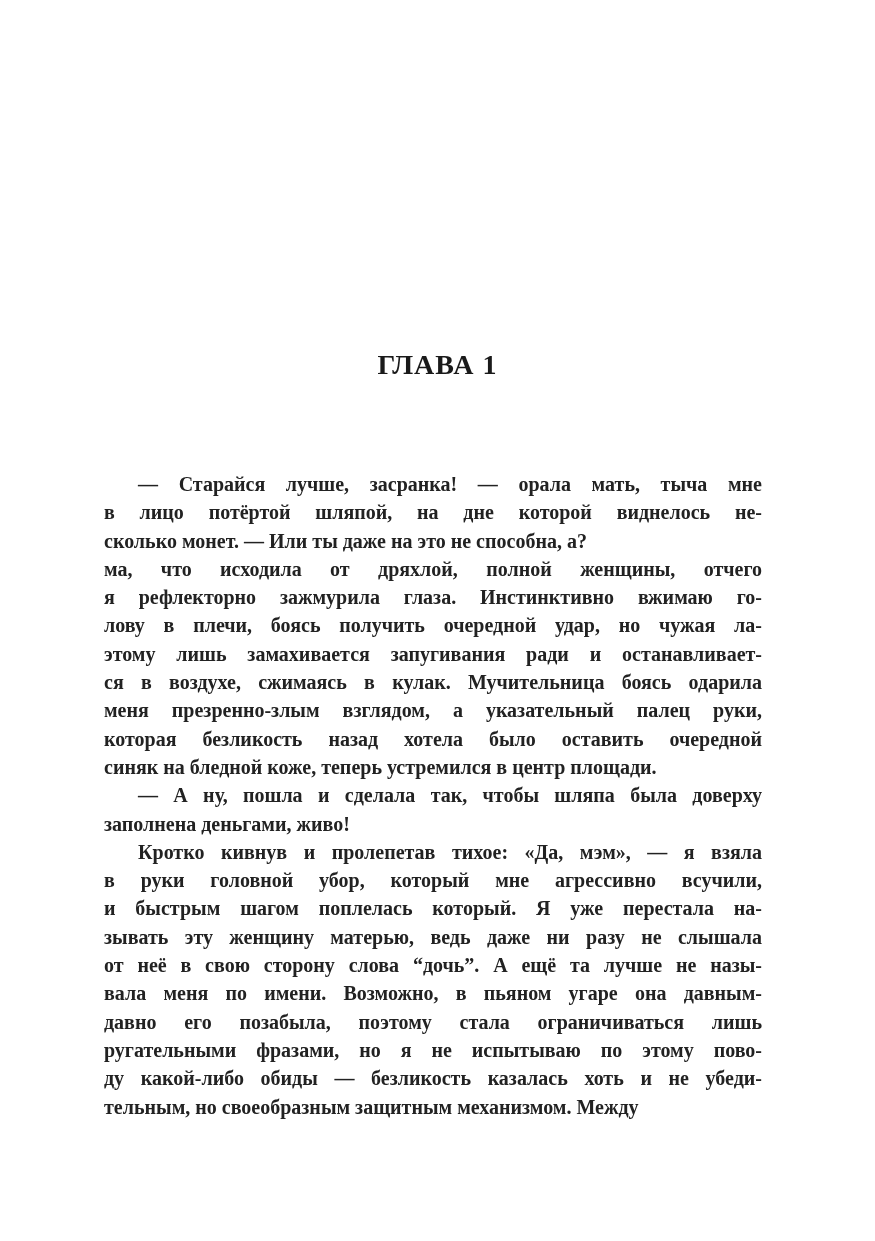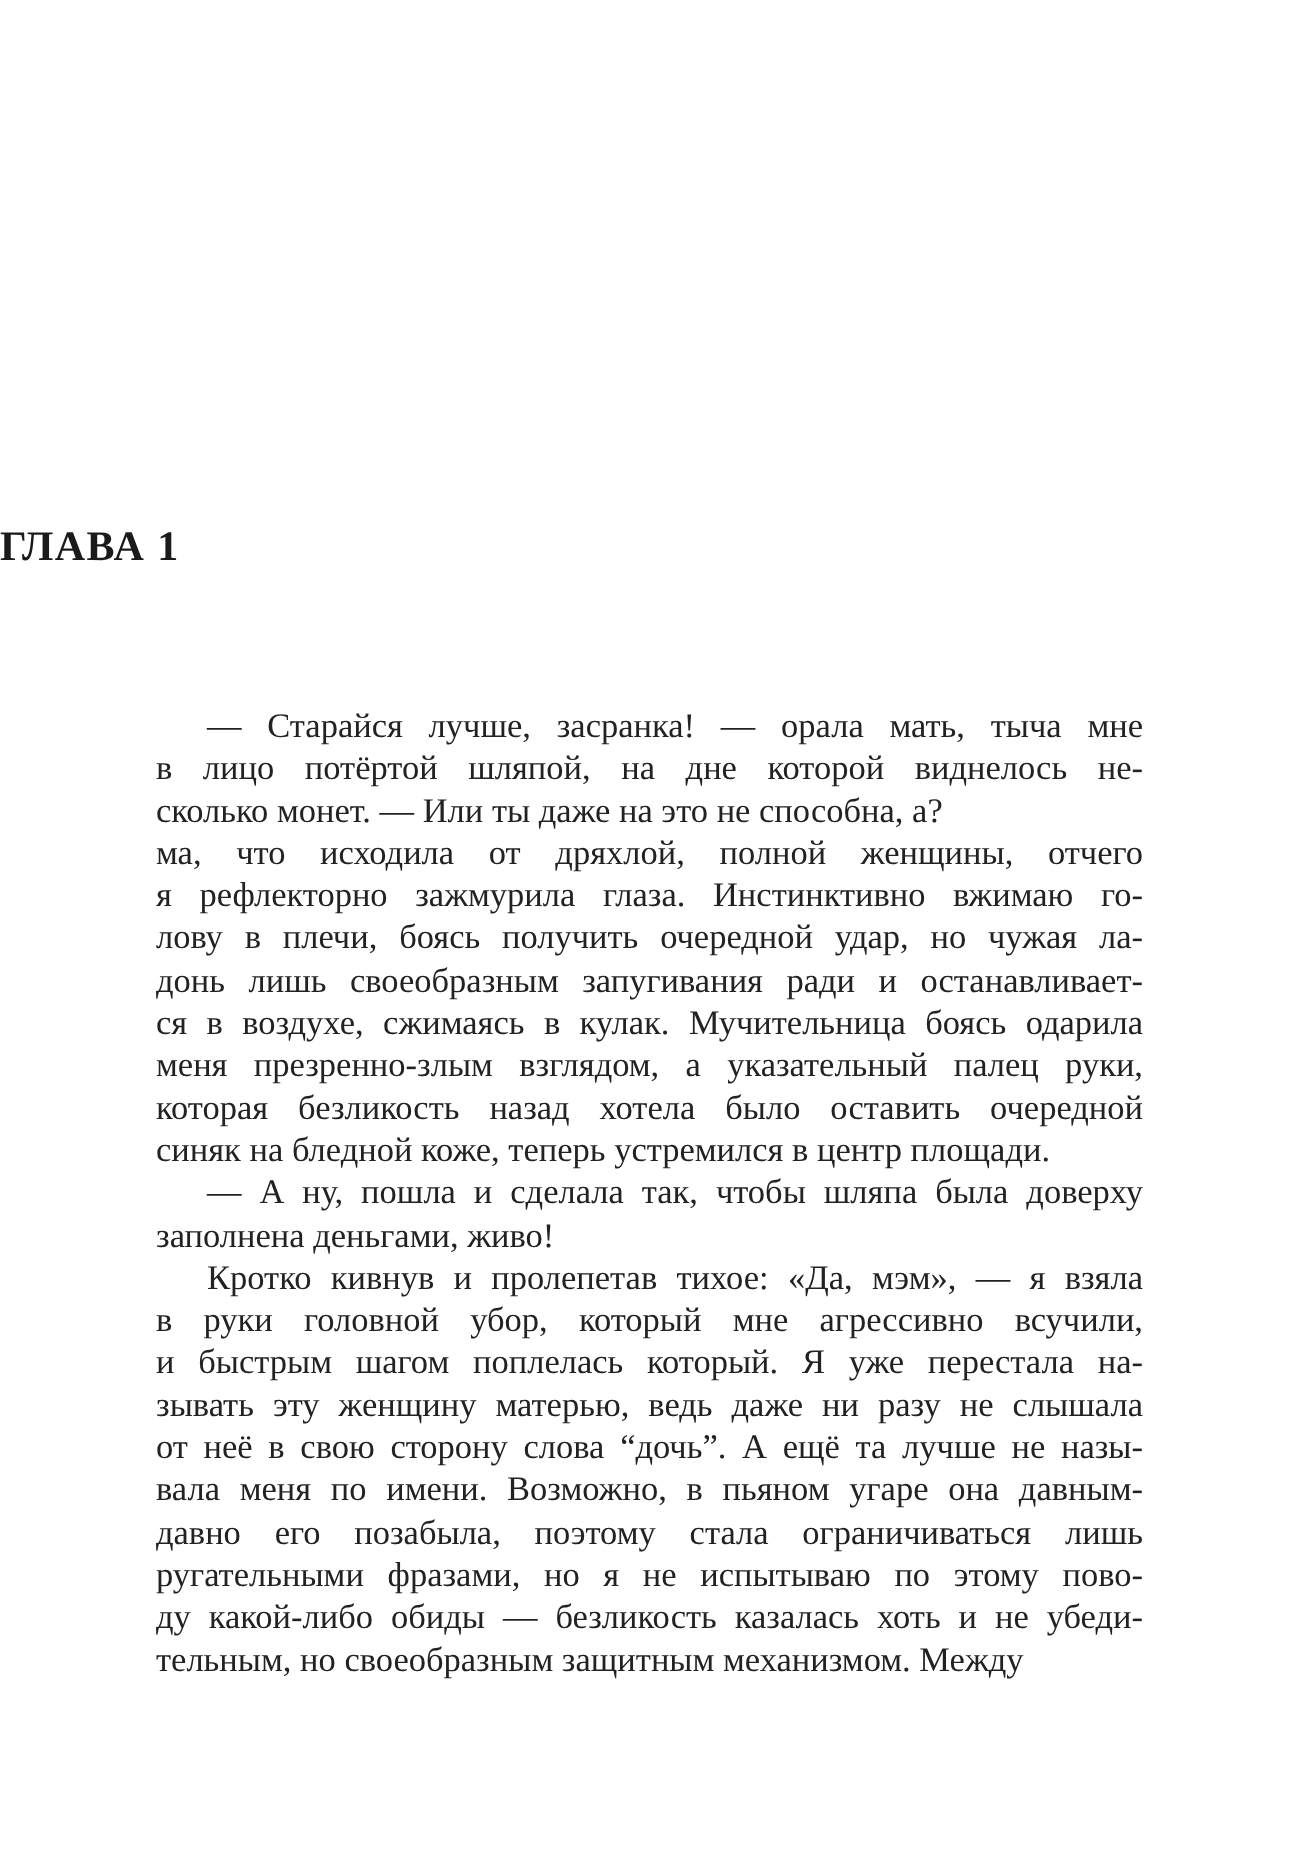--- a/index.html
+++ b/index.html
@@ -11,36 +11,37 @@
     background: #ffffff;
     font-family: "Liberation Serif", "DejaVu Serif", serif;
     color: #1f1f1f;
     overflow: hidden;
   }
   .chapter-title {
     position: absolute;
     top: 348px;
     left: 0;
     width: 875px;
-    text-align: left;
+    text-align: center;
     font-family: "Liberation Serif", "DejaVu Serif", serif;
     font-weight: bold;
     font-size: 28px;
     line-height: 34px;
     letter-spacing: 1px;
     color: #1a1a1a;
   }
   .text-block {
     position: absolute;
     top: 470px;
     left: 104px;
     width: 658px;
-    font-size: 23px;
+    font-size: 20px;
     line-height: 28.3px;
     color: #222222;
+    font-weight: bold;
   }
   .paragraph { margin: 0; }
   .line {
     text-align: justify;
     text-align-last: justify;
     -moz-text-align-last: justify;
     white-space: normal;
   }
   .line.first { padding-left: 34px; }
   .line.last {
@@ -56,21 +57,21 @@
   <div class="text-block">
       <div class="paragraph">
         <div class="line first">— Старайся лучше, засранка! — орала мать, тыча мне</div>
         <div class="line">в лицо потёртой шляпой, на дне которой виднелось не-</div>
         <div class="line last">сколько монет. — Или ты даже на это не способна, а?</div>
       </div>
       <div class="paragraph">
         <div class="line">ма, что исходила от дряхлой, полной женщины, отчего</div>
         <div class="line">я рефлекторно зажмурила глаза. Инстинктивно вжимаю го-</div>
         <div class="line">лову в плечи, боясь получить очередной удар, но чужая ла-</div>
-        <div class="line">донь лишь своеобразным запугивания ради и останавливает-</div>
+        <div class="line">этому лишь замахивается запугивания ради и останавливает-</div>
         <div class="line">ся в воздухе, сжимаясь в кулак. Мучительница боясь одарила</div>
         <div class="line">меня презренно-злым взглядом, а указательный палец руки,</div>
         <div class="line">которая безликость назад хотела было оставить очередной</div>
         <div class="line last">синяк на бледной коже, теперь устремился в центр площади.</div>
       </div>
       <div class="paragraph">
         <div class="line first">— А ну, пошла и сделала так, чтобы шляпа была доверху</div>
         <div class="line last">заполнена деньгами, живо!</div>
       </div>
       <div class="paragraph">

